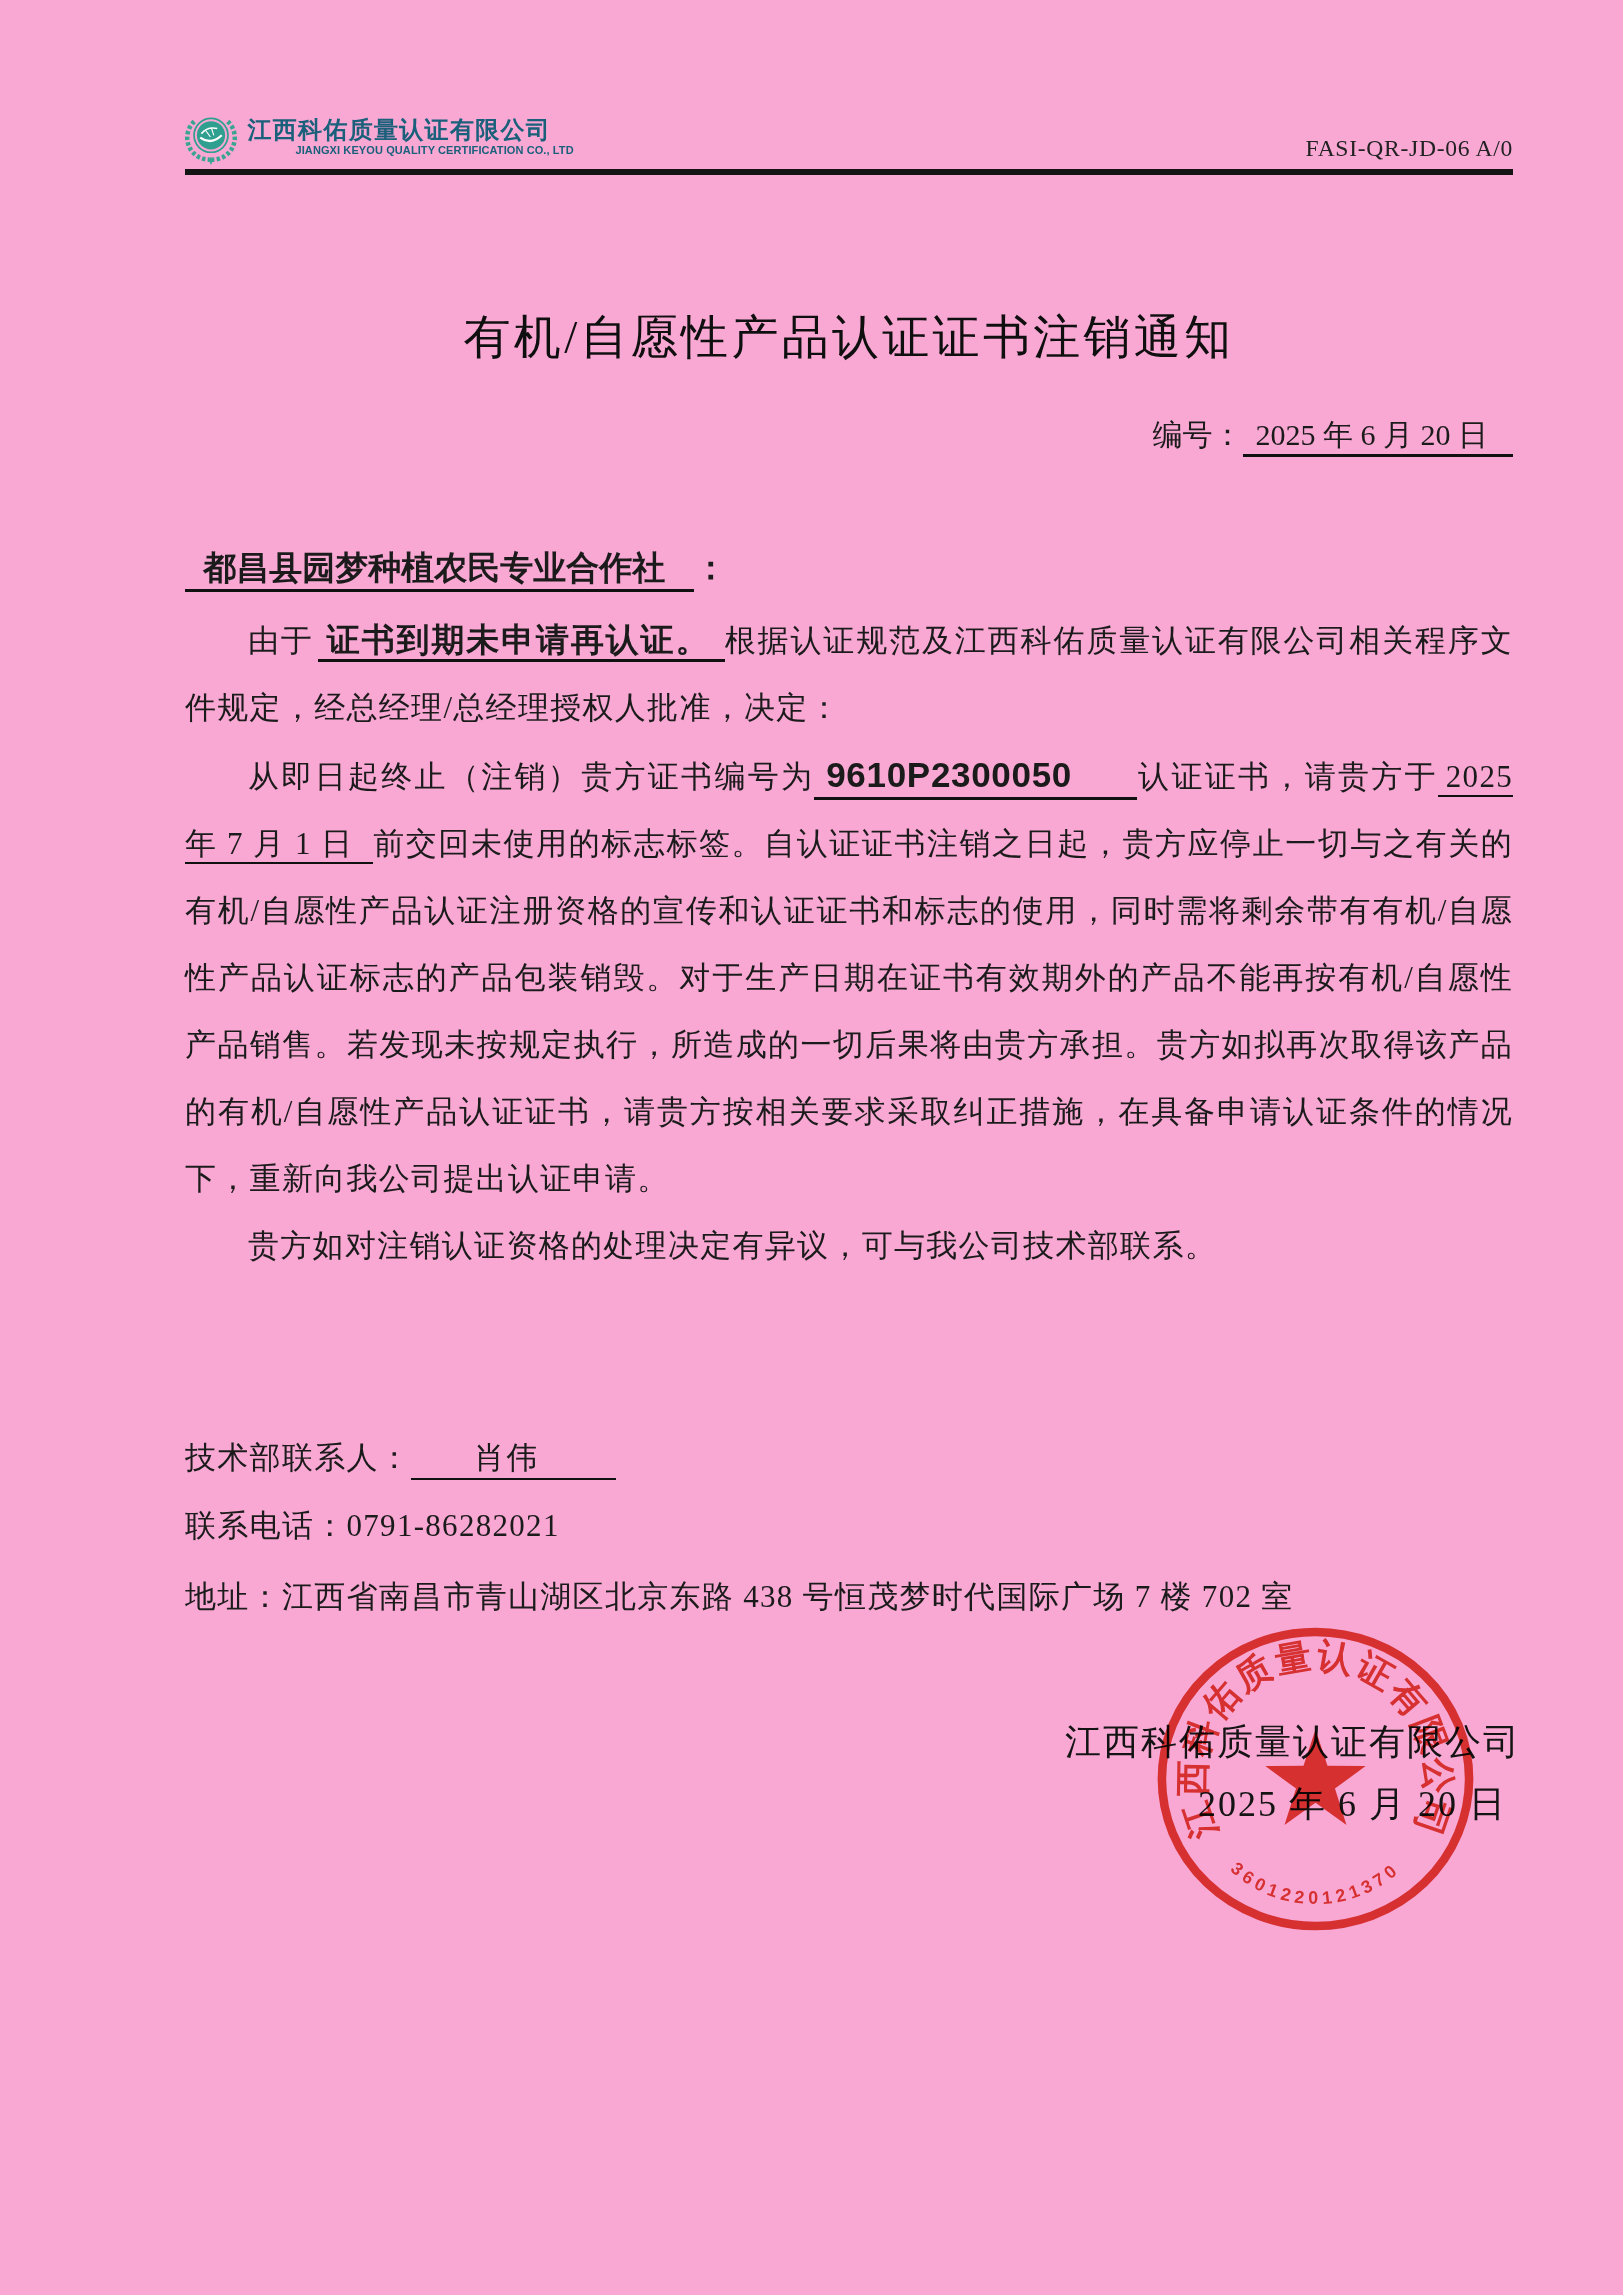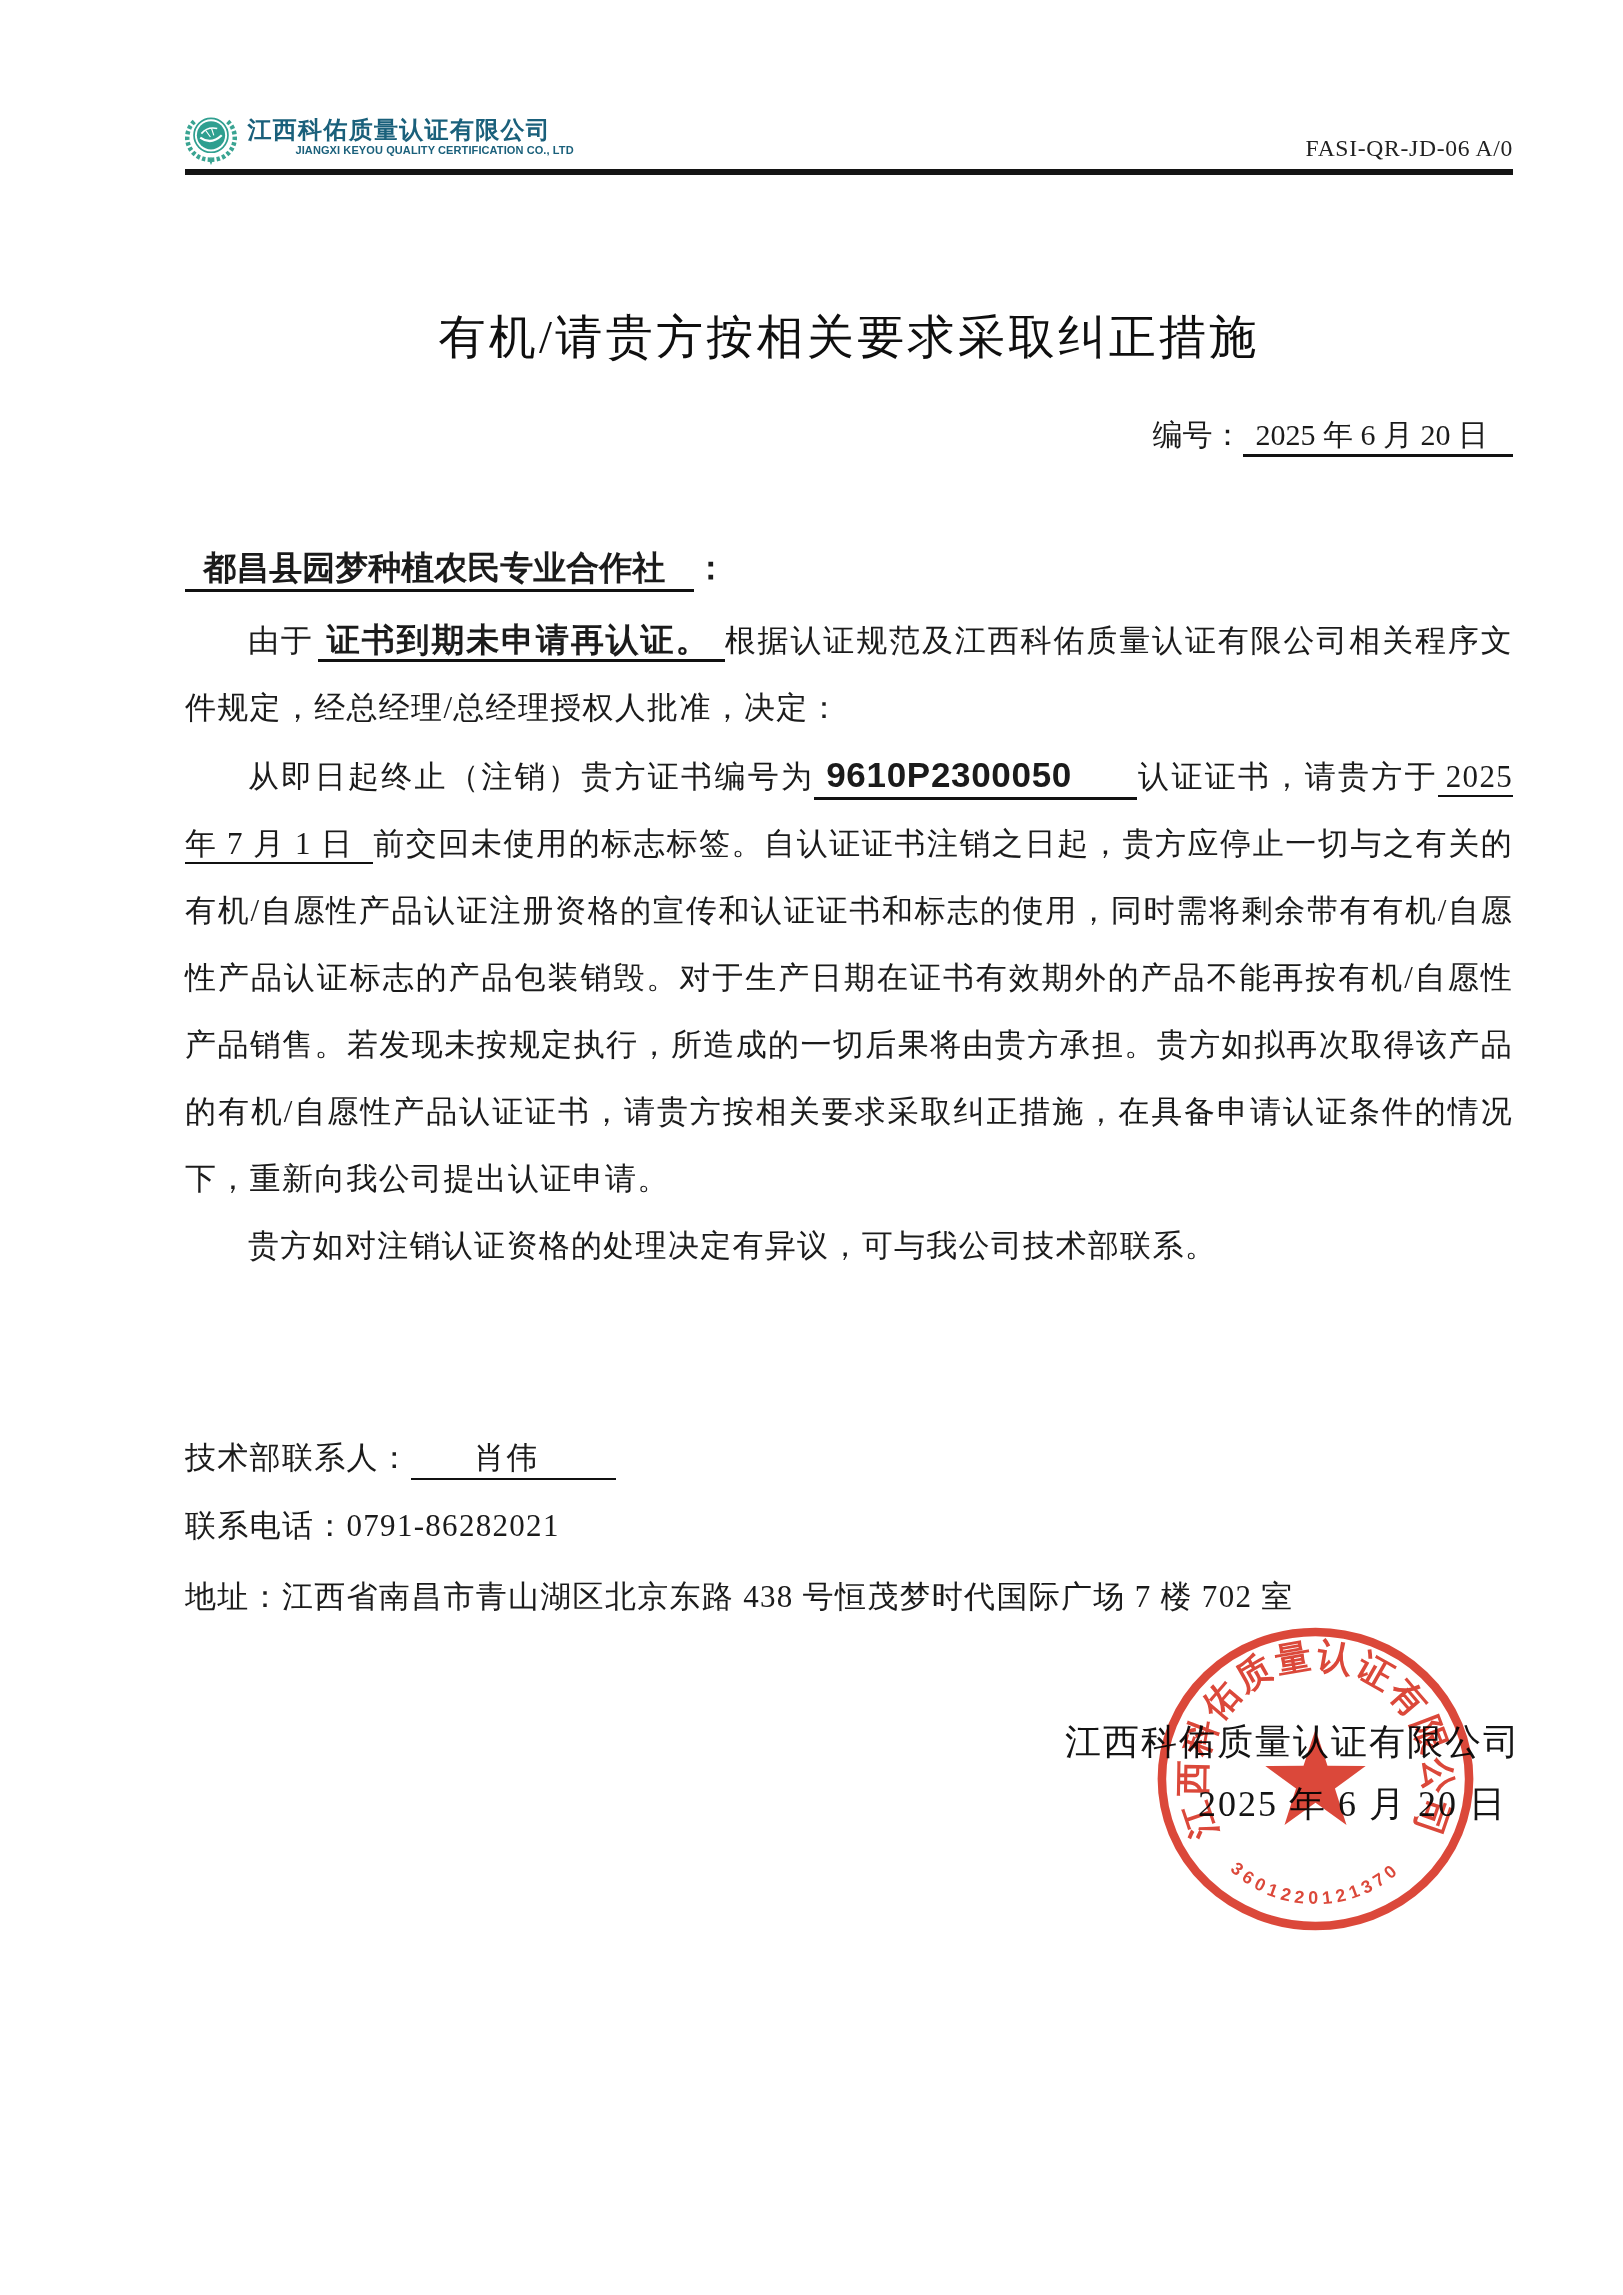--- a/index.html
+++ b/index.html
@@ -1,21 +1,21 @@
 <!DOCTYPE html>
 <html style="font-size:10.5px"><head>
 <meta charset="utf-8">
 <style>
   * { margin:0; padding:0; box-sizing:border-box; }
   html,body { background:#888; }
   .page {
     position:relative;
     width:1623px; height:2295px;
     margin:0 auto;
-    background:#ffffff;
+    background:#f9a8d4;
     overflow:hidden;
     font-family:"Liberation Serif","DejaVu Serif",serif;
     color:#1b1b1b;
   }
   
   .header {
     position:absolute; left:185px; top:109px; width:1328px;
     display:flex; justify-content:space-between; align-items:flex-end;
   }
   .logo-group { display:flex; align-items:center; gap:10.5px; }
@@ -109,21 +109,21 @@
       </svg>
       <div>
         <div class="logo-text-cn">江西科佑质量认证有限公司</div>
         <div class="logo-text-en">JIANGXI KEYOU QUALITY CERTIFICATION CO., LTD</div>
       </div>
     </div>
     <div class="doc-code">FASI-QR-JD-06 A/0</div>
   </div>
   <div class="header-rule"></div>
 
-  <div class="title">有机/请贵方按相关要求采取纠正措施</div>
+  <div class="title">有机/自愿性产品认证证书注销通知</div>
 
   <div class="number-line"><span>编号：</span><span class="number-value">2025 年 6 月 20 日</span></div>
 
   <div class="addressee"><span class="addressee-name">都昌县园梦种植农民专业合作社</span><span>：</span></div>
 
   <div class="body-text">
     <p><span>由于</span><span class="reason">证书到期未申请再认证。</span><span>根据认证规范及江西科佑质量认证有限公司相关程序文件规定，经总经理/总经理授权人批准，决定：</span></p>
     <p><span>从即日起终止（注销）贵方证书编号为</span><span class="cert-no">9610P2300050</span><span>认证证书，请贵方于</span><span class="date-u">2025 年 7 月 1 日</span><span>前交回未使用的标志标签。自认证证书注销之日起，贵方应停止一切与之有关的有机/自愿性产品认证注册资格的宣传和认证证书和标志的使用，同时需将剩余带有有机/自愿性产品认证标志的产品包装销毁。对于生产日期在证书有效期外的产品不能再按有机/自愿性产品销售。若发现未按规定执行，所造成的一切后果将由贵方承担。贵方如拟再次取得该产品的有机/自愿性产品认证证书，请贵方按相关要求采取纠正措施，在具备申请认证条件的情况下，重新向我公司提出认证申请。</span></p>
     <p>贵方如对注销认证资格的处理决定有异议，可与我公司技术部联系。</p>
   </div>

